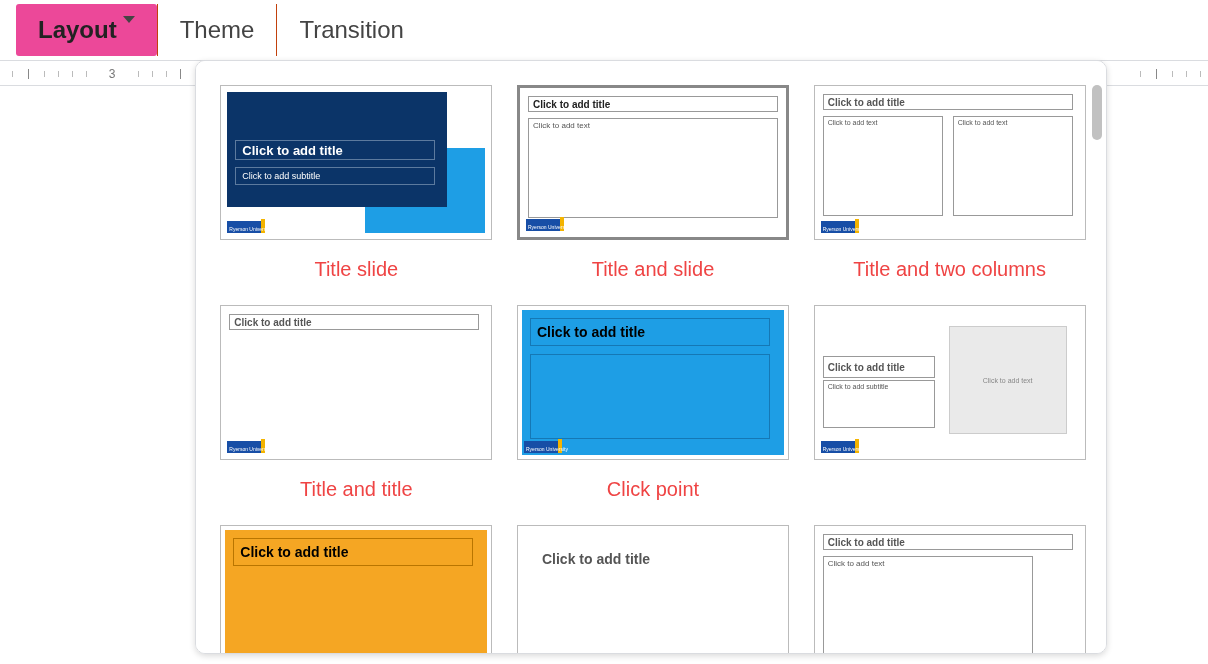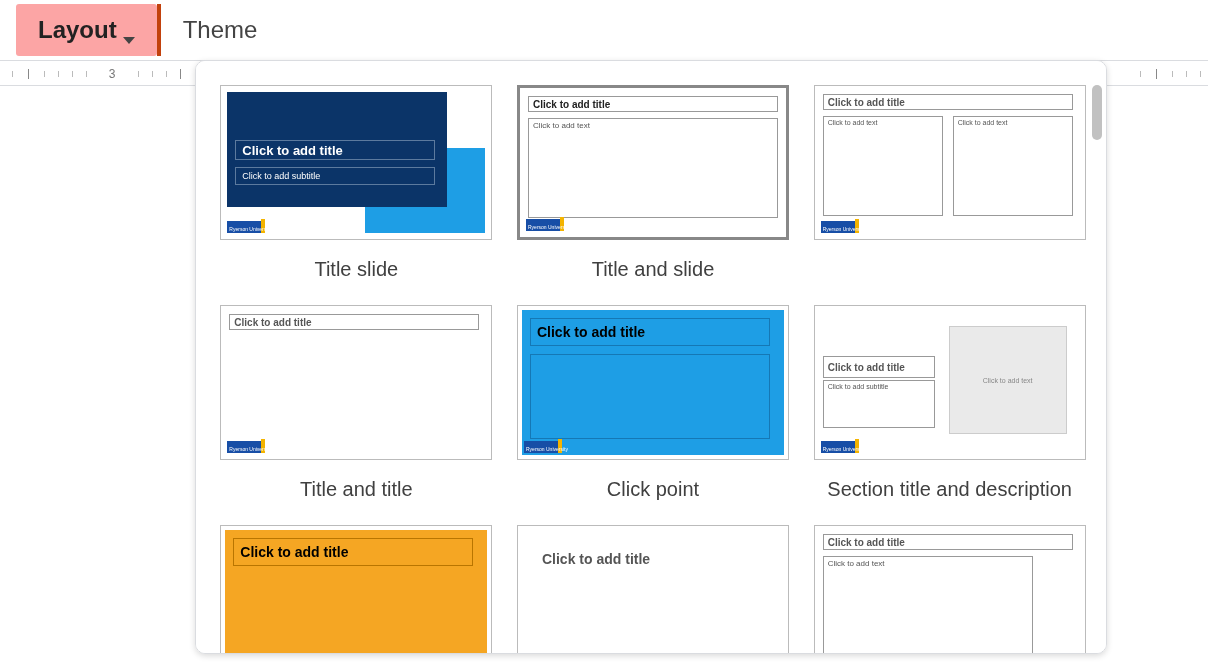--- a/index.html
+++ b/index.html
@@ -10,30 +10,30 @@
   align-items: center;
   padding: 10px 16px;
   gap: 0;
   height: 60px;
 }
 .topbar-item {
   padding: 12px 22px;
   font-size: 24px;
   color: #444;
   cursor: pointer;
-  border-left: 4px solid #c2410c;
+  border-left: 1px solid #c2410c;
 }
 .topbar-item.first { border-left: none; padding-left: 4px; }
 .topbar-item.active {
-  background: #fca5a5;
+  background: #ec4899;
   border-radius: 3px;
   color: #222;
   font-weight: 600;
   display: flex;
-  align-items: flex-end;
+  align-items: flex-start;
   gap: 6px;
   border-left: none;
 }
 .caret-down {
   width: 0; height: 0;
   border-left: 6px solid transparent;
   border-right: 6px solid transparent;
   border-top: 7px solid #444;
 }
 
@@ -80,21 +80,21 @@
 }
 .layout-cell { display: flex; flex-direction: column; align-items: center; gap: 18px; cursor: pointer; }
 .thumb {
   width: 272px;
   height: 155px;
   border: 1px solid #bbb;
   background: #fff;
   position: relative;
 }
 .thumb.selected { border: 3px solid #888; }
-.layout-label { font-size: 20px; color: #404040; text-align: center; }
+.layout-label { font-size: 20px; color: #ef4444; text-align: center; }
 
 
 .ph {
   position: absolute;
   border: 1px solid #999;
   font-size: 9px;
   color: #555;
   display: flex;
   align-items: center;
   padding: 2px 4px;
@@ -210,20 +210,21 @@
 </style>
 </head>
 <body>
 
 <div class="topbar">
   <div class="topbar-item active">
     <span>Layout</span>
     <span class="caret-down"></span>
   </div>
   <div class="topbar-item">Theme</div>
+  <div class="topbar-item">Transition</div>
 </div>
 
 <div class="ruler">
   <div class="ruler-tick" style="left:12px"></div>
   <div class="ruler-tick major" style="left:28px"></div>
   <div class="ruler-tick" style="left:44px"></div>
   <div class="ruler-tick" style="left:58px"></div>
   <div class="ruler-tick" style="left:72px"></div>
   <div class="ruler-tick" style="left:86px"></div>
   <div class="ruler-num" style="left:112px">3</div>
@@ -266,20 +267,21 @@
     </div>
 
     <div class="layout-cell">
       <div class="thumb">
         <div class="ph t3-title">Click to add title</div>
         <div class="ph t3-c1">Click to add text</div>
         <div class="ph t3-c2">Click to add text</div>
         <div class="logo"></div>
         <div class="logo-text">Ryerson University</div>
       </div>
+      <div class="layout-label">Title and two columns</div>
     </div>
 
     <div class="layout-cell">
       <div class="thumb">
         <div class="ph t4-title">Click to add title</div>
         <div class="logo"></div>
         <div class="logo-text">Ryerson University</div>
       </div>
       <div class="layout-label">Title and title</div>
     </div>
@@ -296,21 +298,20 @@
     </div>
 
     <div class="layout-cell">
       <div class="thumb">
         <div class="ph t6-left-title">Click to add title</div>
         <div class="ph t6-left-sub">Click to add subtitle</div>
         <div class="t6-right">Click to add text</div>
         <div class="logo"></div>
         <div class="logo-text">Ryerson University</div>
       </div>
-      <div class="layout-label">Section title and description</div>
     </div>
 
     <div class="layout-cell">
       <div class="thumb">
         <div class="t7-bg"></div>
         <div class="t7-title">Click to add title</div>
       </div>
     </div>
 
     <div class="layout-cell">

